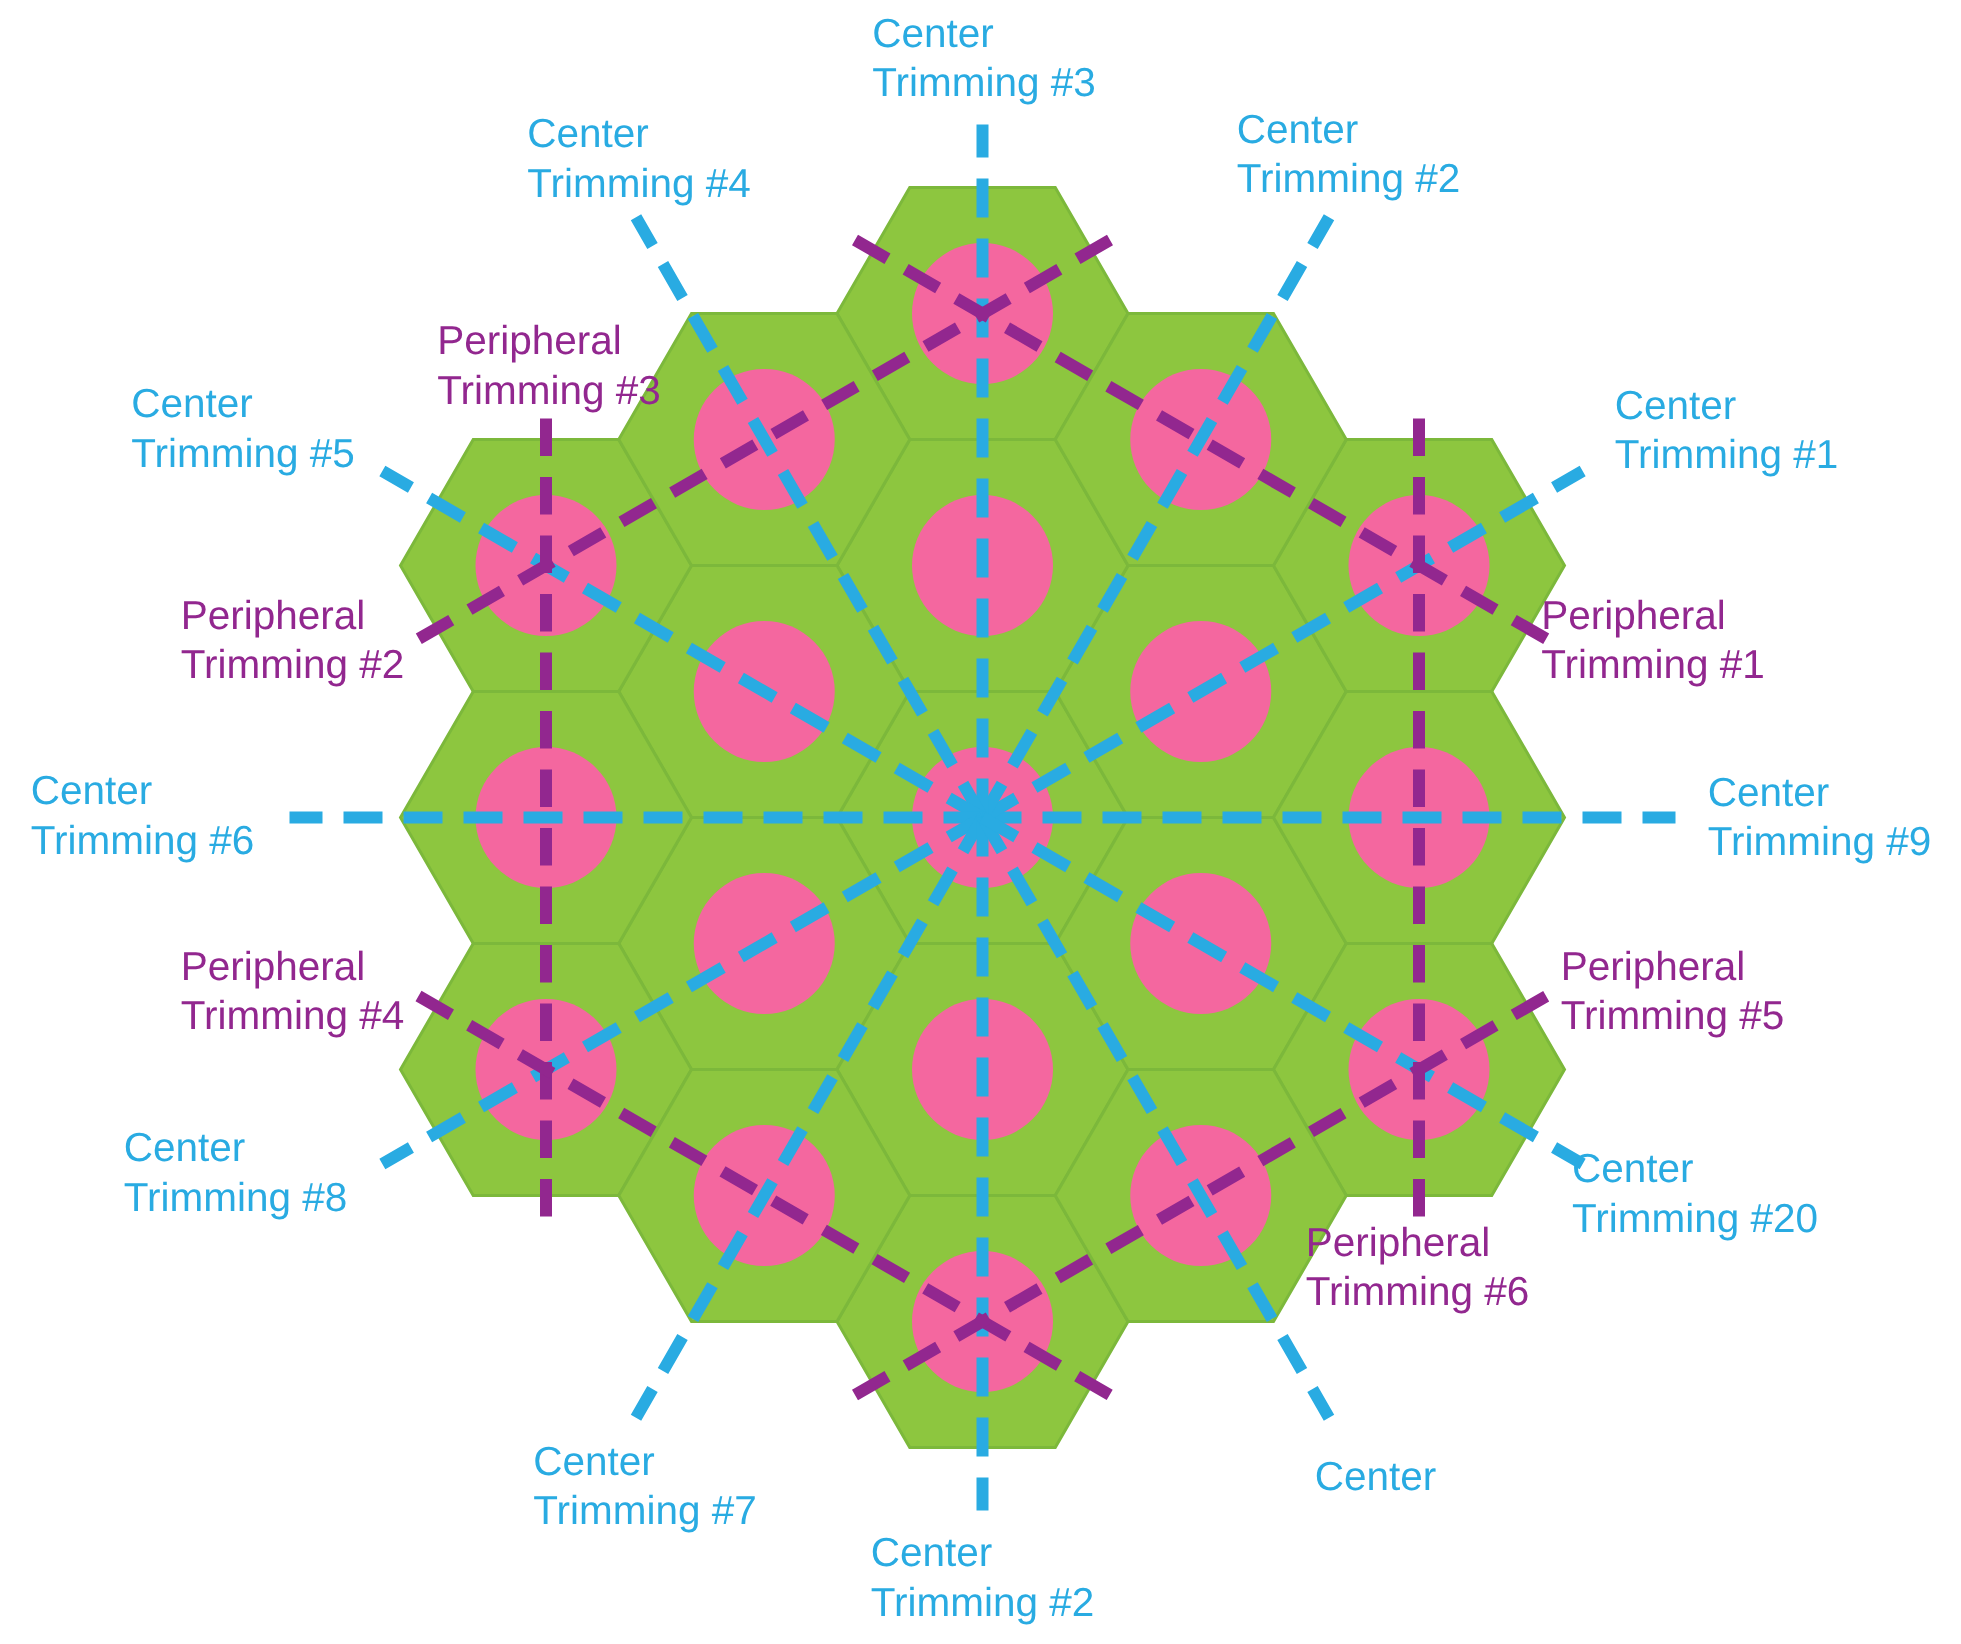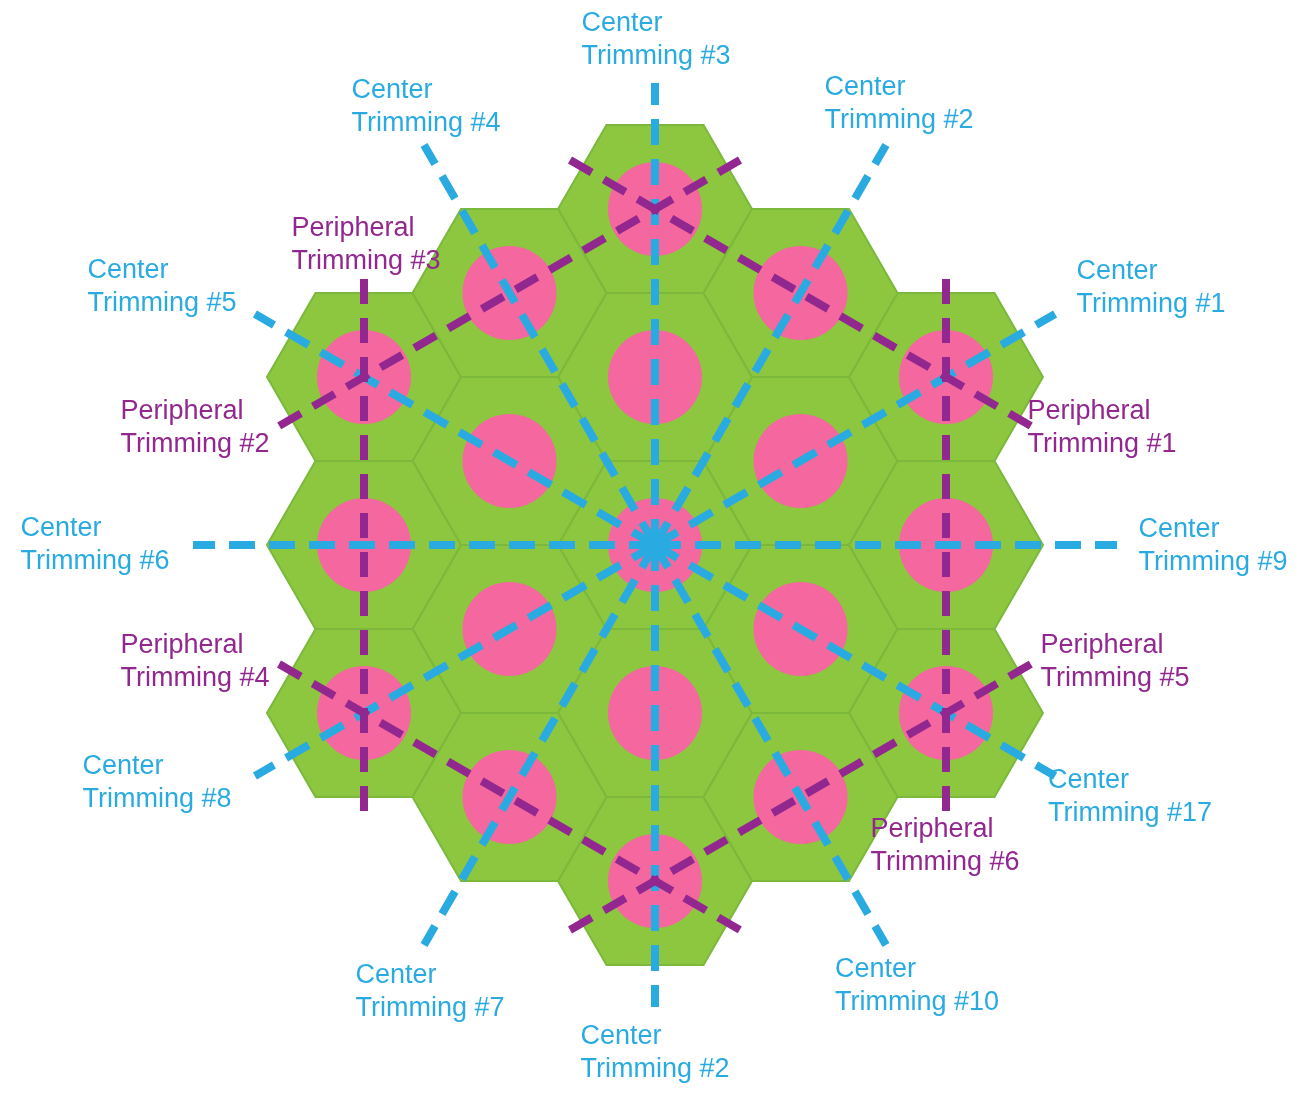--- a/index.html
+++ b/index.html
@@ -133,25 +133,24 @@
   <div class="label blue" style="left:430px;top:991px;">
       <span>Center</span>
       <span>Trimming #7</span>
     </div>
   <div class="label blue" style="left:655px;top:1052px;">
       <span>Center</span>
       <span>Trimming #2</span>
     </div>
   <div class="label blue" style="left:917px;top:985px;">
       <span>Center</span>
-      <span>Trimming #10</span>
     </div>
   <div class="label blue" style="left:1130px;top:796px;">
       <span>Center</span>
-      <span>Trimming #17</span>
+      <span>Trimming #20</span>
     </div>
 
   <div class="label purple" style="left:1102px;top:427px;">
       <span>Peripheral</span>
       <span>Trimming #1</span>
     </div>
   <div class="label purple" style="left:195px;top:427px;">
       <span>Peripheral</span>
       <span>Trimming #2</span>
     </div>

